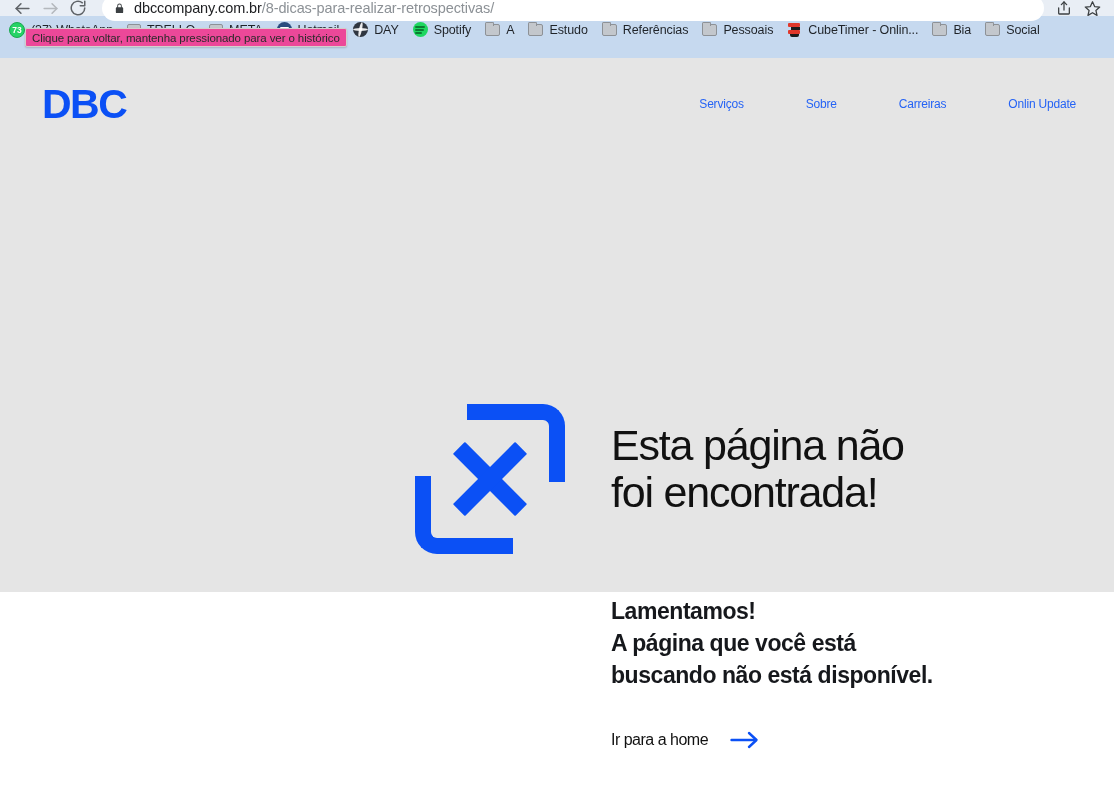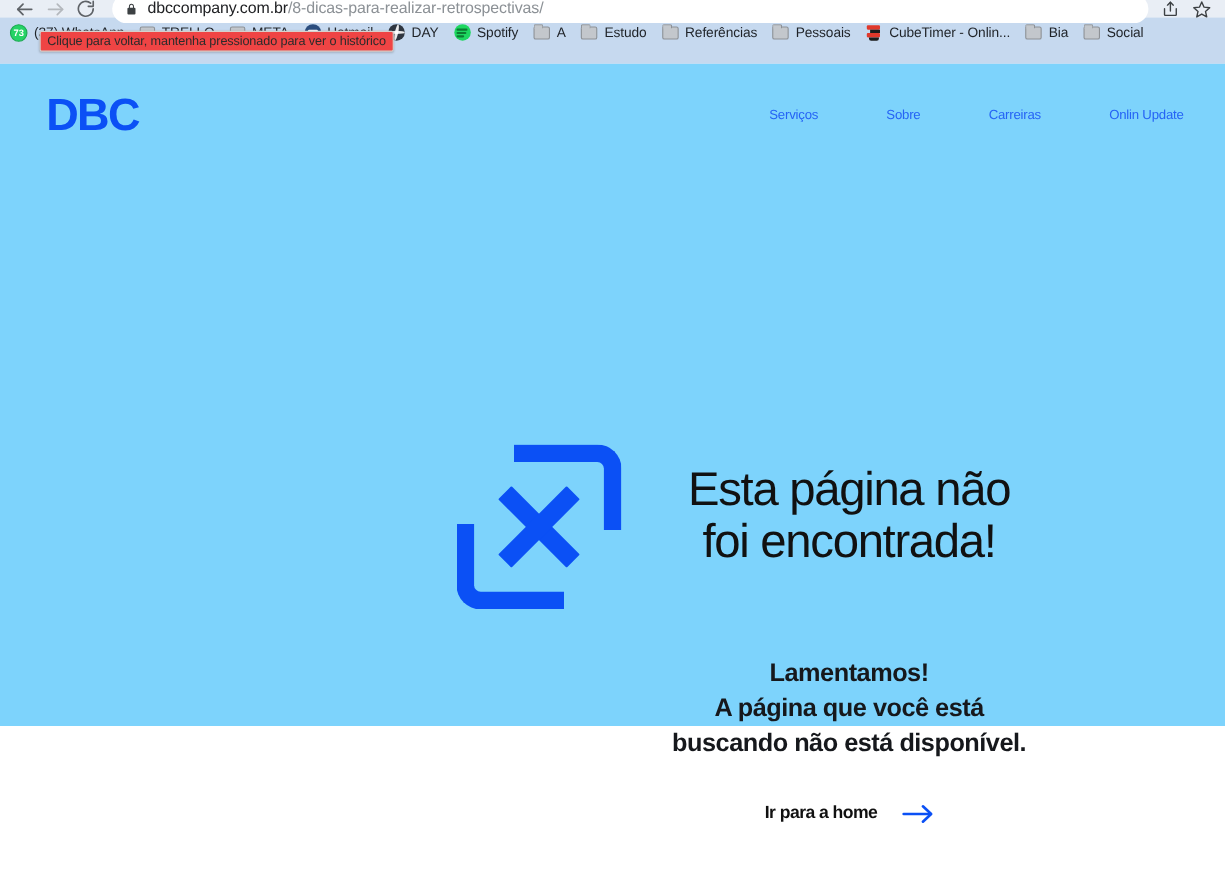--- a/index.html
+++ b/index.html
@@ -177,44 +177,43 @@
     position: absolute; display: block; background: #e0382b;
   }
   .fav-cube i:nth-child(1){ left:1px;  top:0;   width:12px; height:4px; border-radius:1px; }
   .fav-cube i:nth-child(2){ left:4px;  top:4px; width:9px;  height:3px; background:#1c1c1c; }
   .fav-cube i:nth-child(3){ left:1px;  top:7px; width:12px; height:4px; border-radius:1px; }
   .fav-cube i:nth-child(4){ left:3px;  top:11px;width:9px;  height:3px; background:#1c1c1c; border-radius:0 0 2px 2px; }
 
   
   #back-tooltip {
     position: absolute;
-    left: 36px;
+    left: 25px;
     top: 28px;
     height: 19px;
-    background: #ef4444;
+    background: #ec4899;
     border: 1px solid #d5cfcb;
     border-radius: 2px;
     padding: 0 6px;
     display: flex;
     align-items: center;
     font-size: 11.5px;
     color: #2b2b2b;
     letter-spacing: -0.1px;
     z-index: 50;
     box-shadow: 0 1px 2px rgba(0,0,0,.18);
     white-space: nowrap;
   }
 
   
   #page {
     position: relative;
     width: 1114px;
-    height: 602px;
-    background: #7dd3fc;
-    text-align: center;
+    height: 534px;
+    background: #e5e5e5;
   }
 
   
   #site-header {
     height: 92px;
     display: flex;
     align-items: center;
     padding: 0 38px 0 42px;
   }
   #logo {
@@ -310,21 +309,21 @@
   }
   #home-link {
     margin-top: 40px;
     display: inline-flex;
     align-items: center;
     gap: 22px;
     text-decoration: none;
   }
   #home-link .lbl {
     font-size: 16px;
-    font-weight: bold;
+    font-weight: normal;
     color: #111111;
     letter-spacing: -0.5px;
   }
   #home-link .arrow { display: flex; color: #0b50f5; }
 </style>
 </head>
 <body>
 
 <div id="browser-chrome">
 

